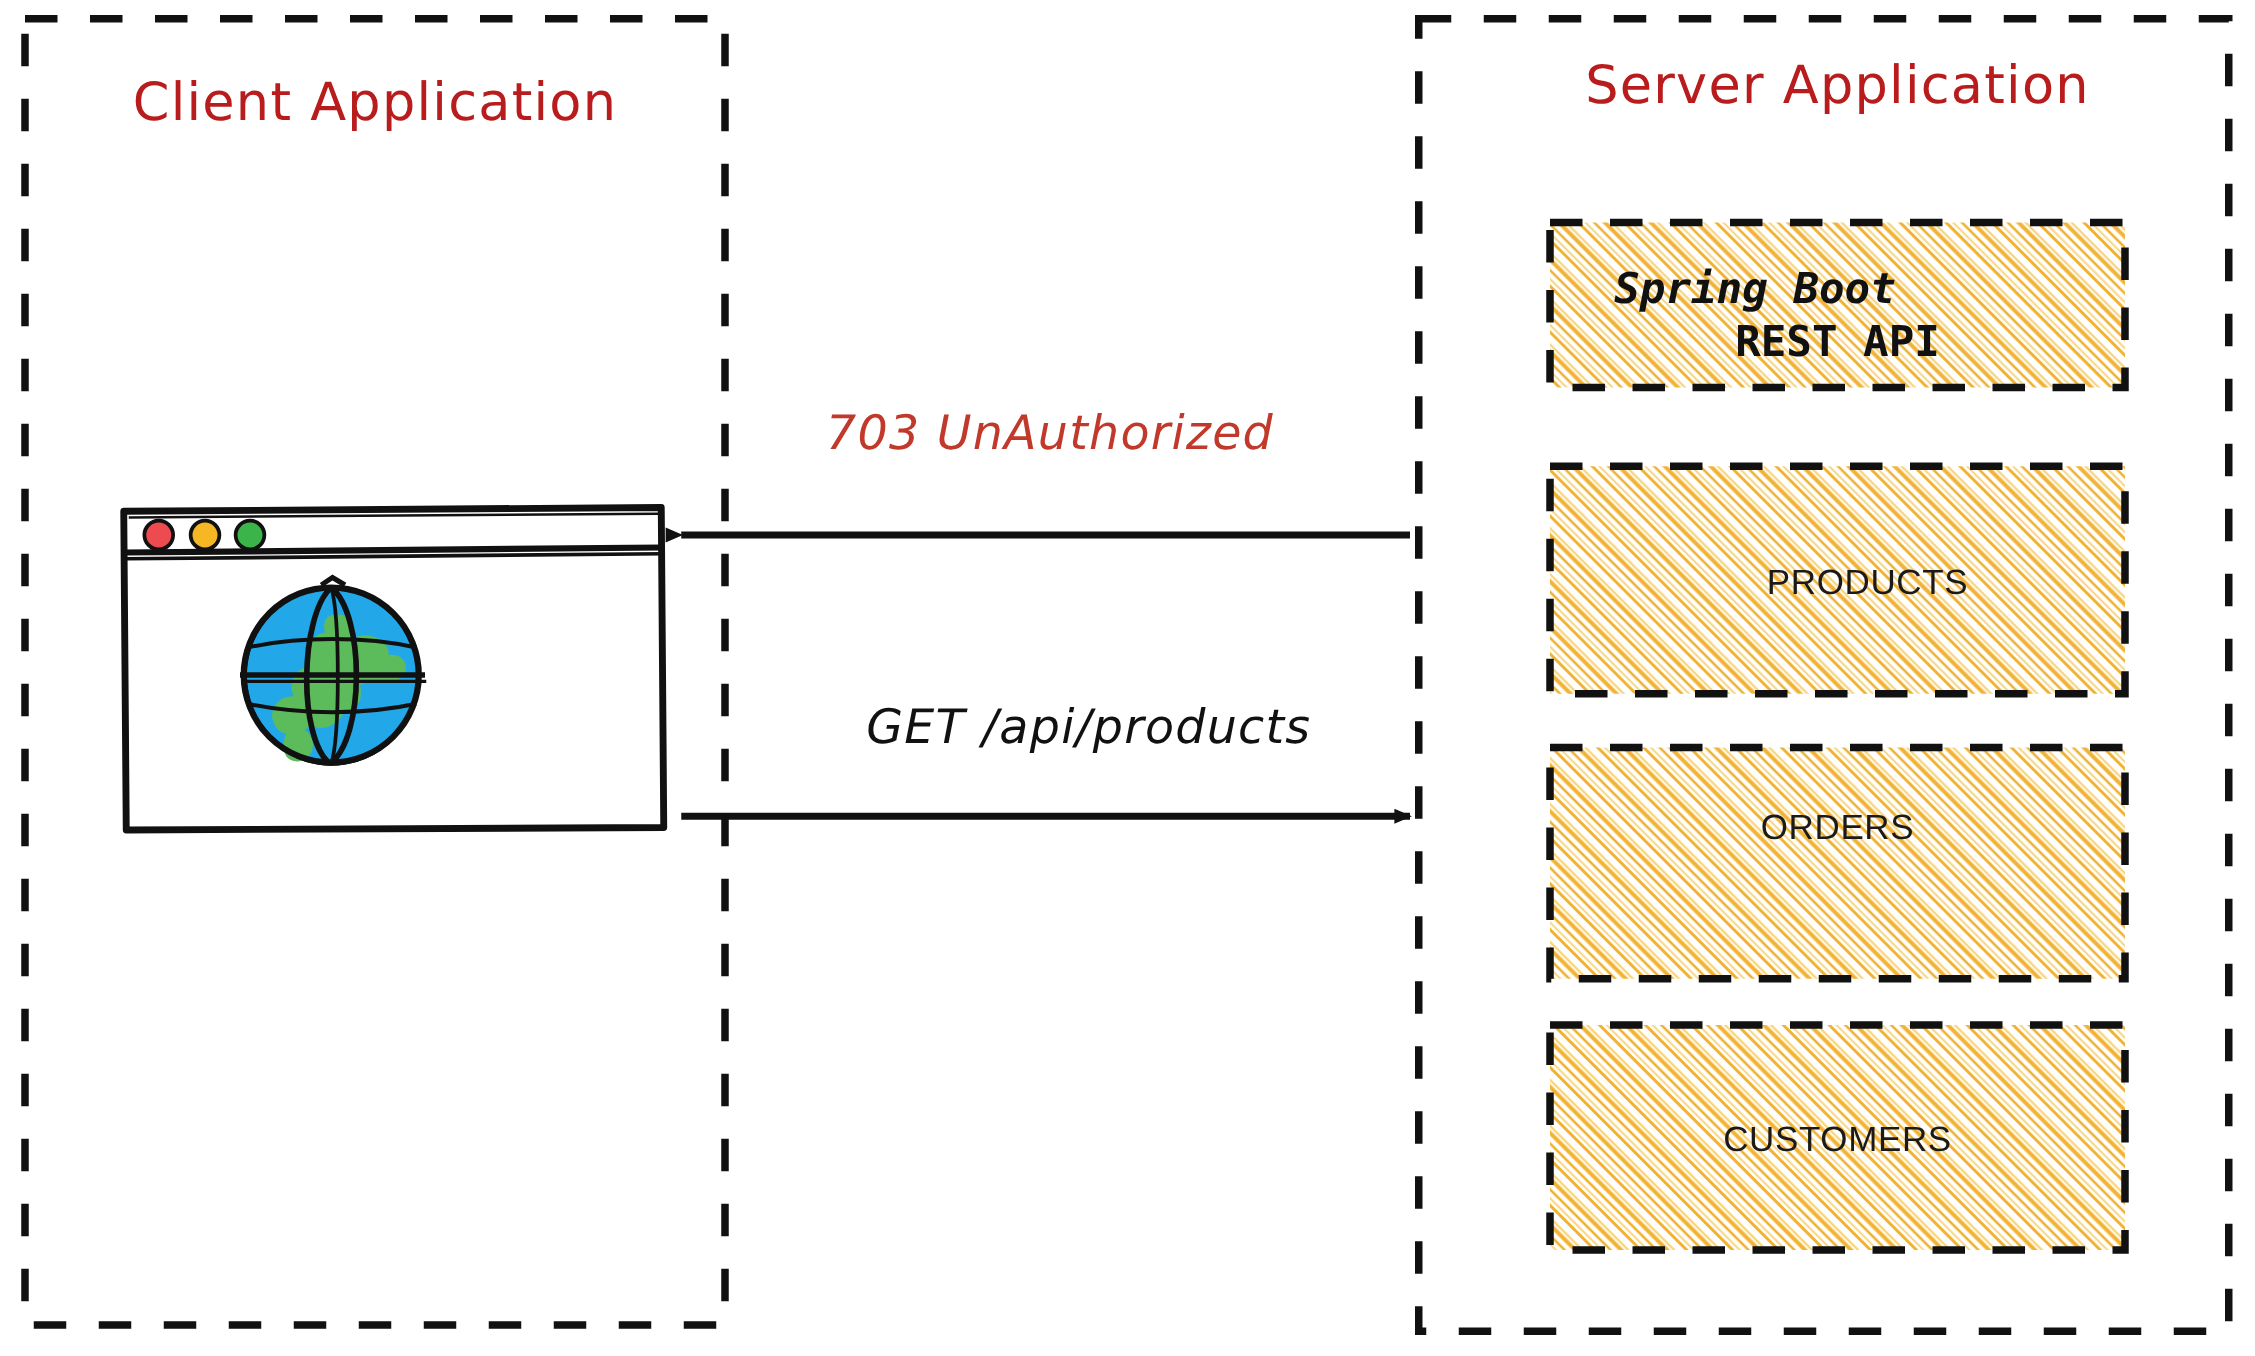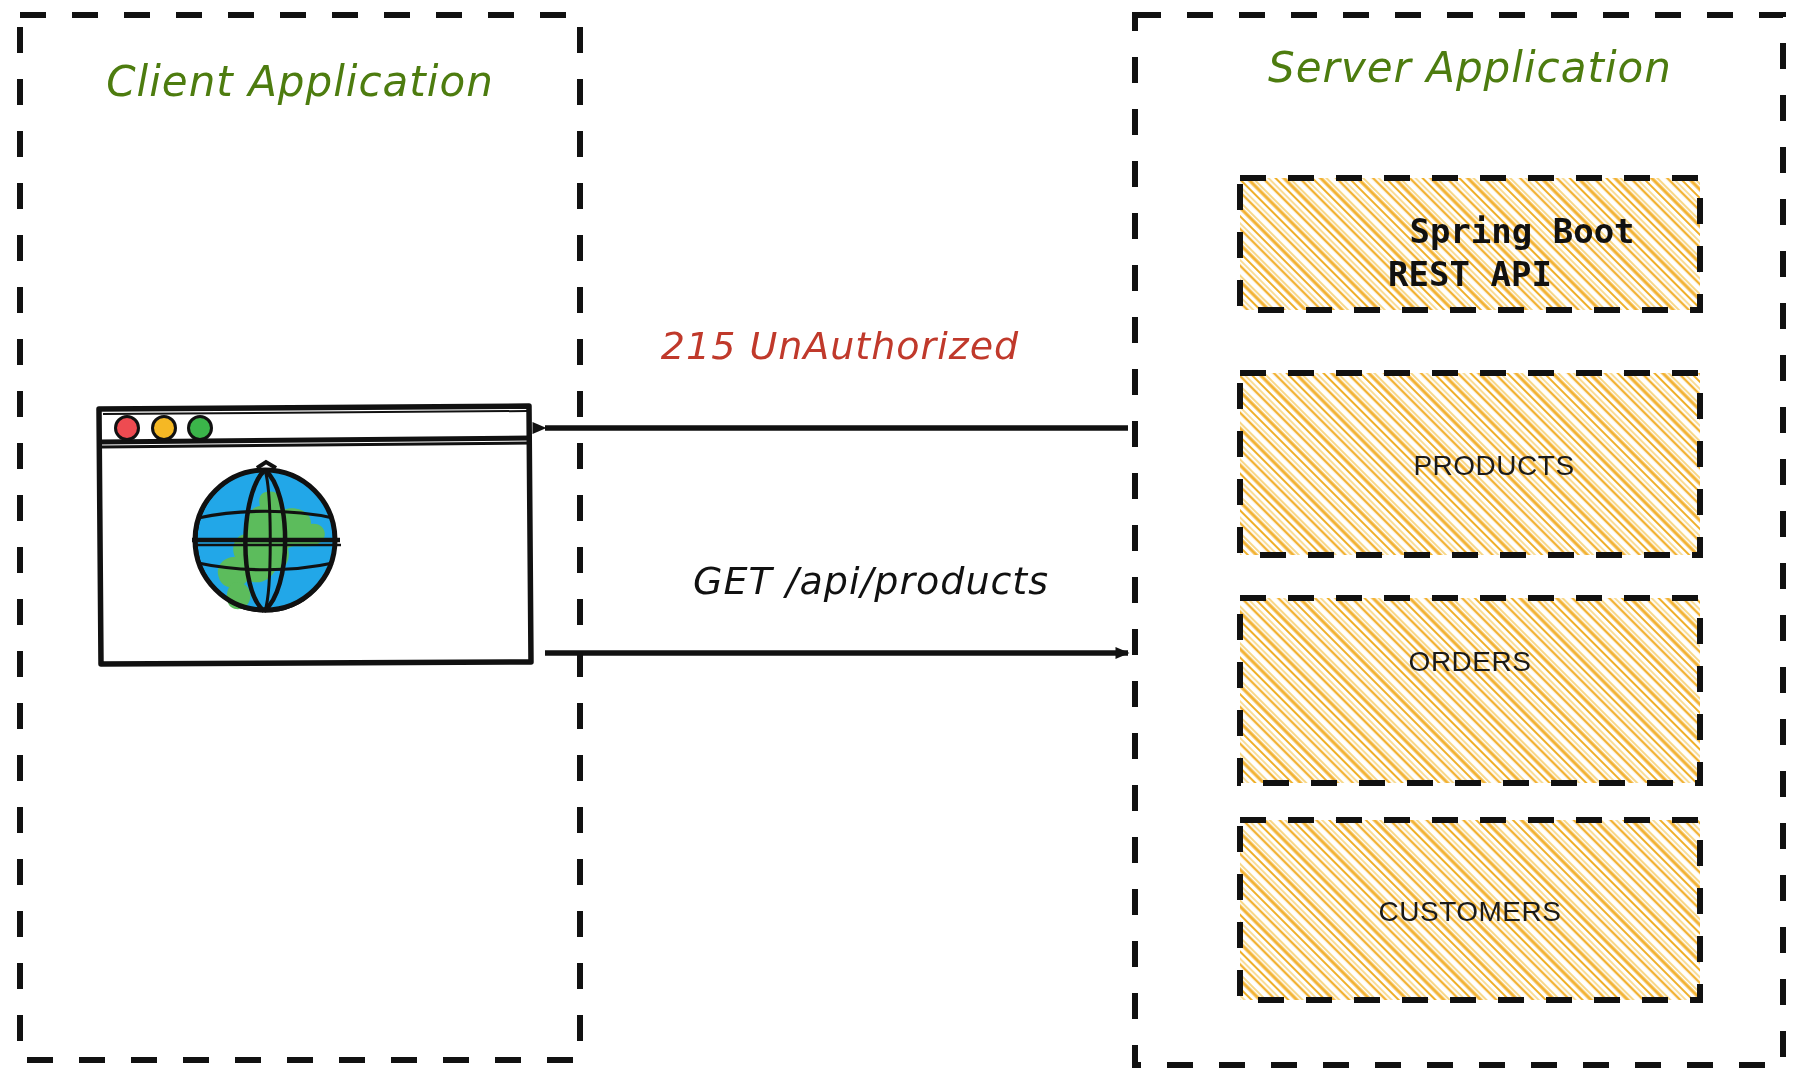--- a/index.html
+++ b/index.html
@@ -35,22 +35,21 @@
     letter-spacing: 1px;
   }
   .mono {
     font-family: "DejaVu Sans Mono", monospace;
   }
   .sans {
     font-family: "Liberation Sans", sans-serif;
   }
   .group-title {
     font-size: 42px;
-    color: #4d7c0f;
-    font-style: italic;
+    color: #b91c1c;
   }
   .edge-label-red {
     font-size: 38px;
     color: #c0392b;
     font-style: italic;
   }
   .edge-label-black {
     font-size: 38px;
     color: #111111;
     font-style: italic;
@@ -182,25 +181,25 @@
 
     <g>
       <line x1="545" y1="653" x2="1128" y2="653" stroke="#111111" stroke-width="5.5" marker-end="url(#arrowRight)"></line>
     </g>
   </svg>
 
   <div class="txt hand group-title centered" style="left:300px; top:58px;">Client Application</div>
 
   <div class="txt hand group-title centered" style="left:1470px; top:44px;">Server Application</div>
 
-  <div class="txt hand edge-label-red centered" style="left:840px; top:325px;">215 UnAuthorized</div>
+  <div class="txt hand edge-label-red centered" style="left:840px; top:325px;">703 UnAuthorized</div>
 
   <div class="txt hand edge-label-black centered" style="left:840px; top:560px;">GET /api/products</div>
 
-  <div class="txt mono box-label-mono centered" style="left:1522px; top:212px;">Spring Boot</div>
+  <div class="txt mono box-label-mono centered" style="left:1404px; top:212px;font-style:italic;">Spring Boot</div>
   <div class="txt mono box-label-mono centered" style="left:1470px; top:255px;">REST API</div>
 
   <div class="txt sans box-label-sans centered" style="left:1470px; top:450px;margin-left:24px;">PRODUCTS</div>
 
   <div class="txt sans box-label-sans centered" style="left:1470px; top:646px;">ORDERS</div>
 
   <div class="txt sans box-label-sans centered" style="left:1470px; top:896px;">CUSTOMERS</div>
 
 </div>
 

